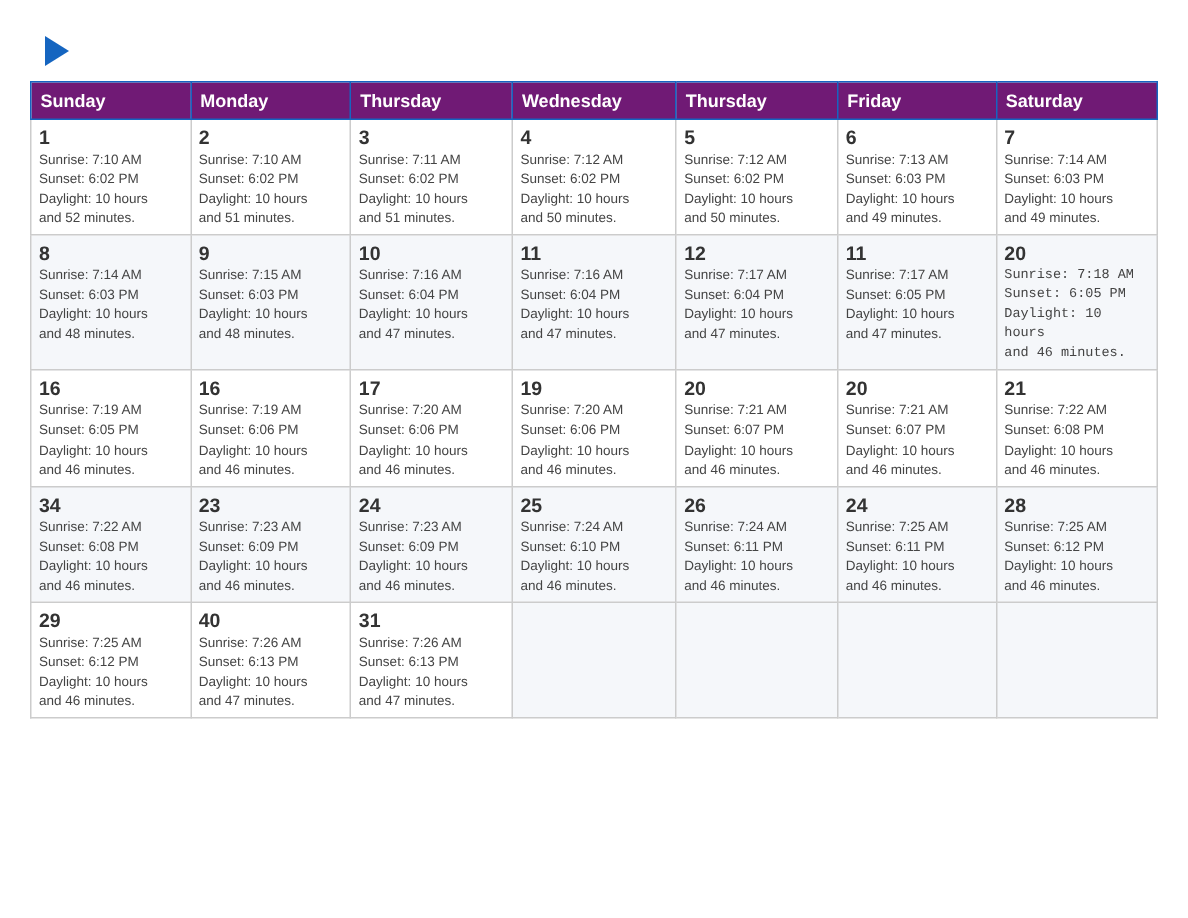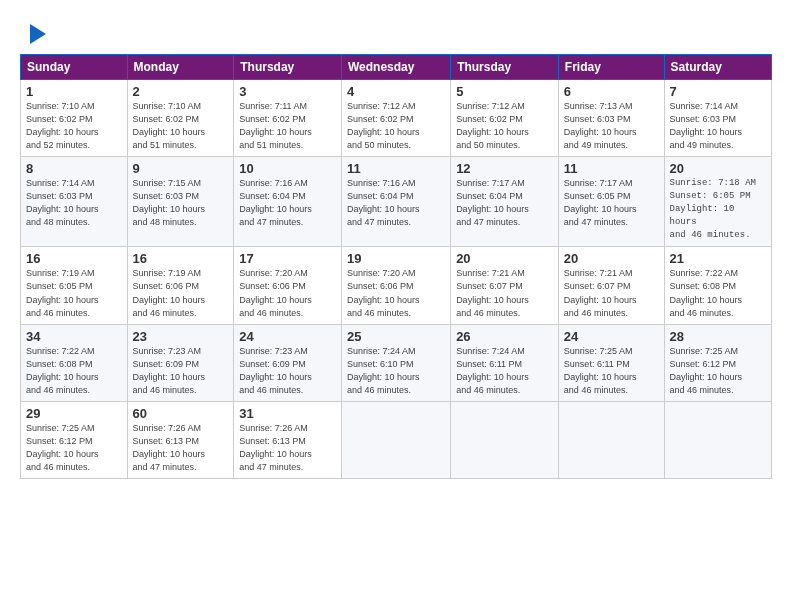--- a/index.html
+++ b/index.html
@@ -337,21 +337,21 @@
         </tr>
         <tr>
           <td>
             <span class="day-num">29</span>
             <div class="day-info" style="white-space: pre-line;">Sunrise: 7:25 AM
 Sunset: 6:12 PM
 Daylight: 10 hours
 and 46 minutes.</div>
           </td>
           <td>
-            <span class="day-num">60</span>
+            <span class="day-num">40</span>
             <div class="day-info" style="white-space: pre-line;">Sunrise: 7:26 AM
 Sunset: 6:13 PM
 Daylight: 10 hours
 and 47 minutes.</div>
           </td>
           <td>
             <span class="day-num">31</span>
             <div class="day-info" style="white-space: pre-line;">Sunrise: 7:26 AM
 Sunset: 6:13 PM
 Daylight: 10 hours

